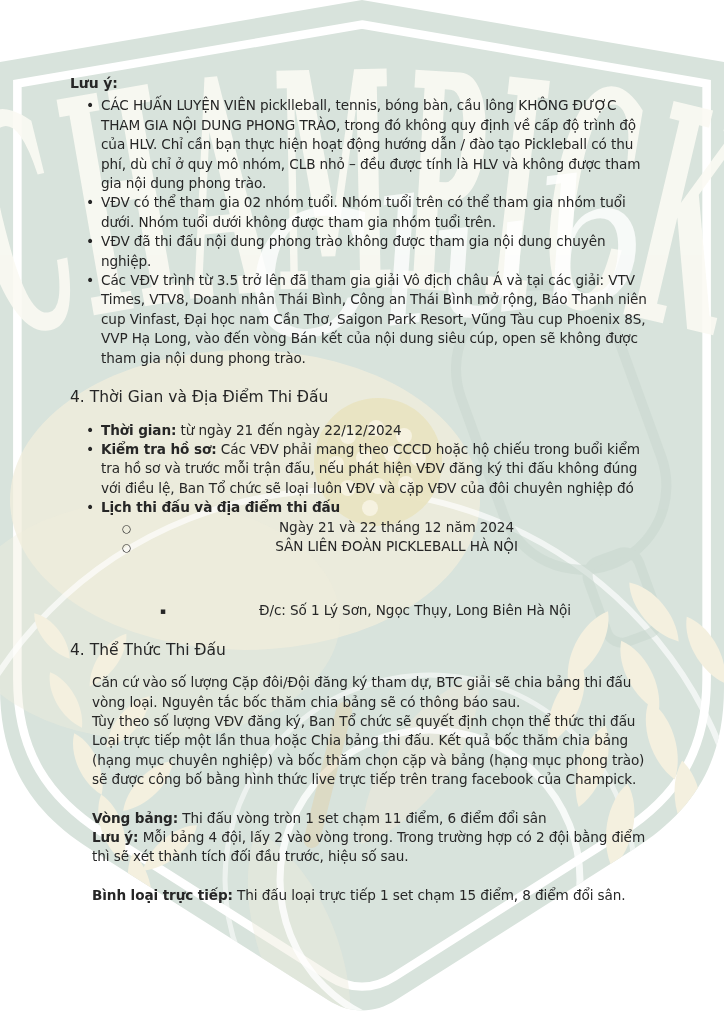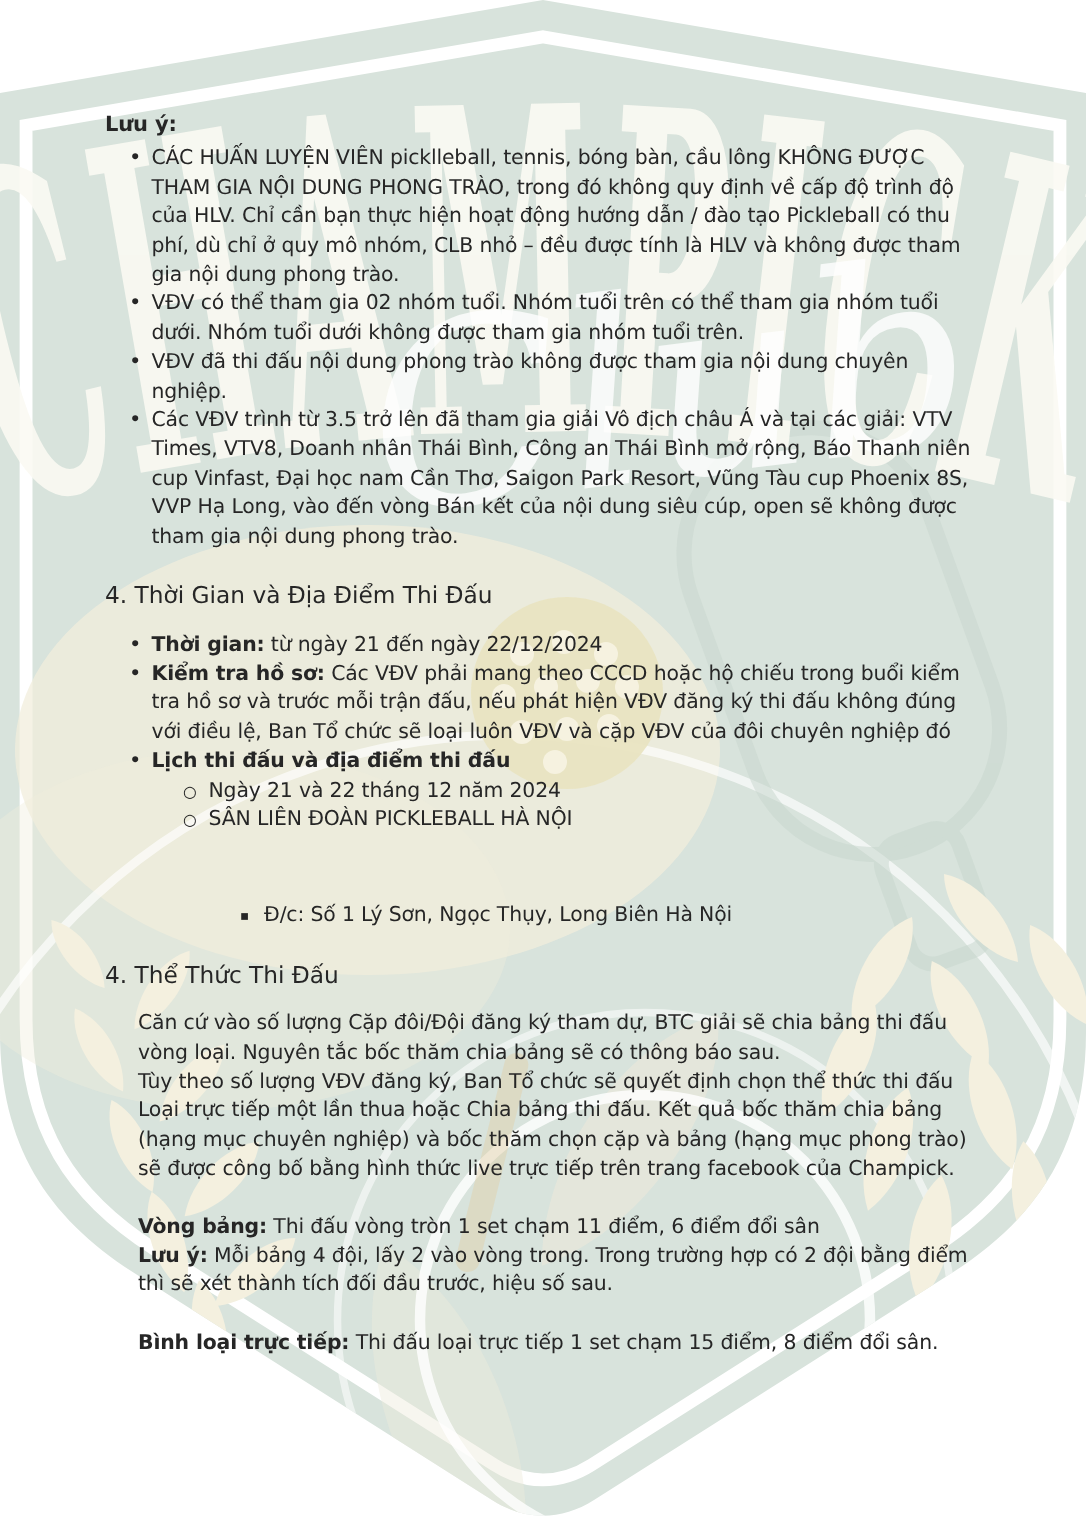--- a/index.html
+++ b/index.html
@@ -14,21 +14,21 @@
     position:absolute;left:70px;top:74px;width:584px;
     font-size:13.6px;line-height:19.4px;letter-spacing:-0.1px;
   }
   .b{font-weight:700;}
   .h-note{font-size:14px;font-weight:700;margin:0 0 3px 0;}
   .h-sec{font-size:15.5px;font-weight:400;margin:20px 0 13px 0;letter-spacing:0;}
   ul{list-style:none;margin:0;padding:0;}
   ul.l1{padding-left:15px;}
   ul.l1 > li{position:relative;padding-left:16px;}
   ul.l1 > li::before{content:"•";position:absolute;left:1px;top:0;font-size:14px;}
-  ul.l2{padding-left:21px;}
+  ul.l2{padding-left:21px;text-align:center;}
   ul.l2 > li{position:relative;padding-left:17px;}
   ul.l2 > li::before{content:"○";position:absolute;left:0;top:1px;font-size:10.5px;}
   ul.l3{padding-left:21px;margin-top:45px;}
   ul.l3 > li{position:relative;padding-left:16px;}
   ul.l3 > li::before{content:"▪";position:absolute;left:0;top:1px;font-size:9px;}
   .s5-body{margin-left:22px;width:556px;}
   .para p{margin:0;}
   .gap{margin-top:19px;}
 </style>
 </head>

